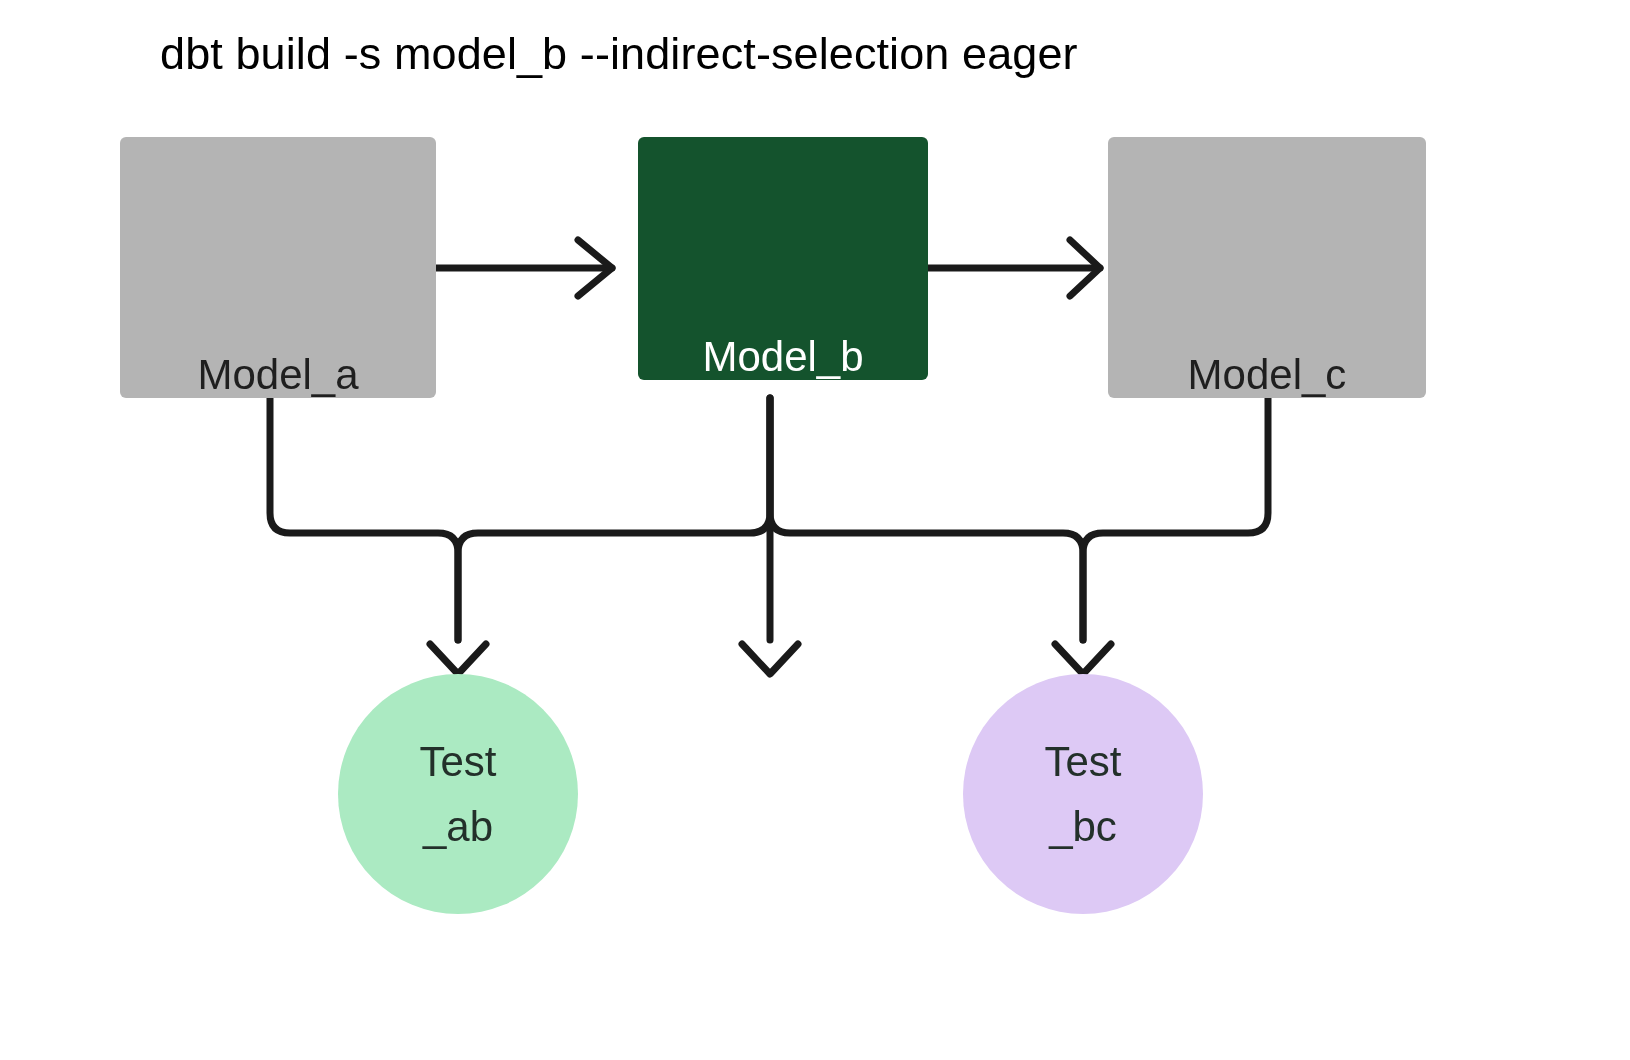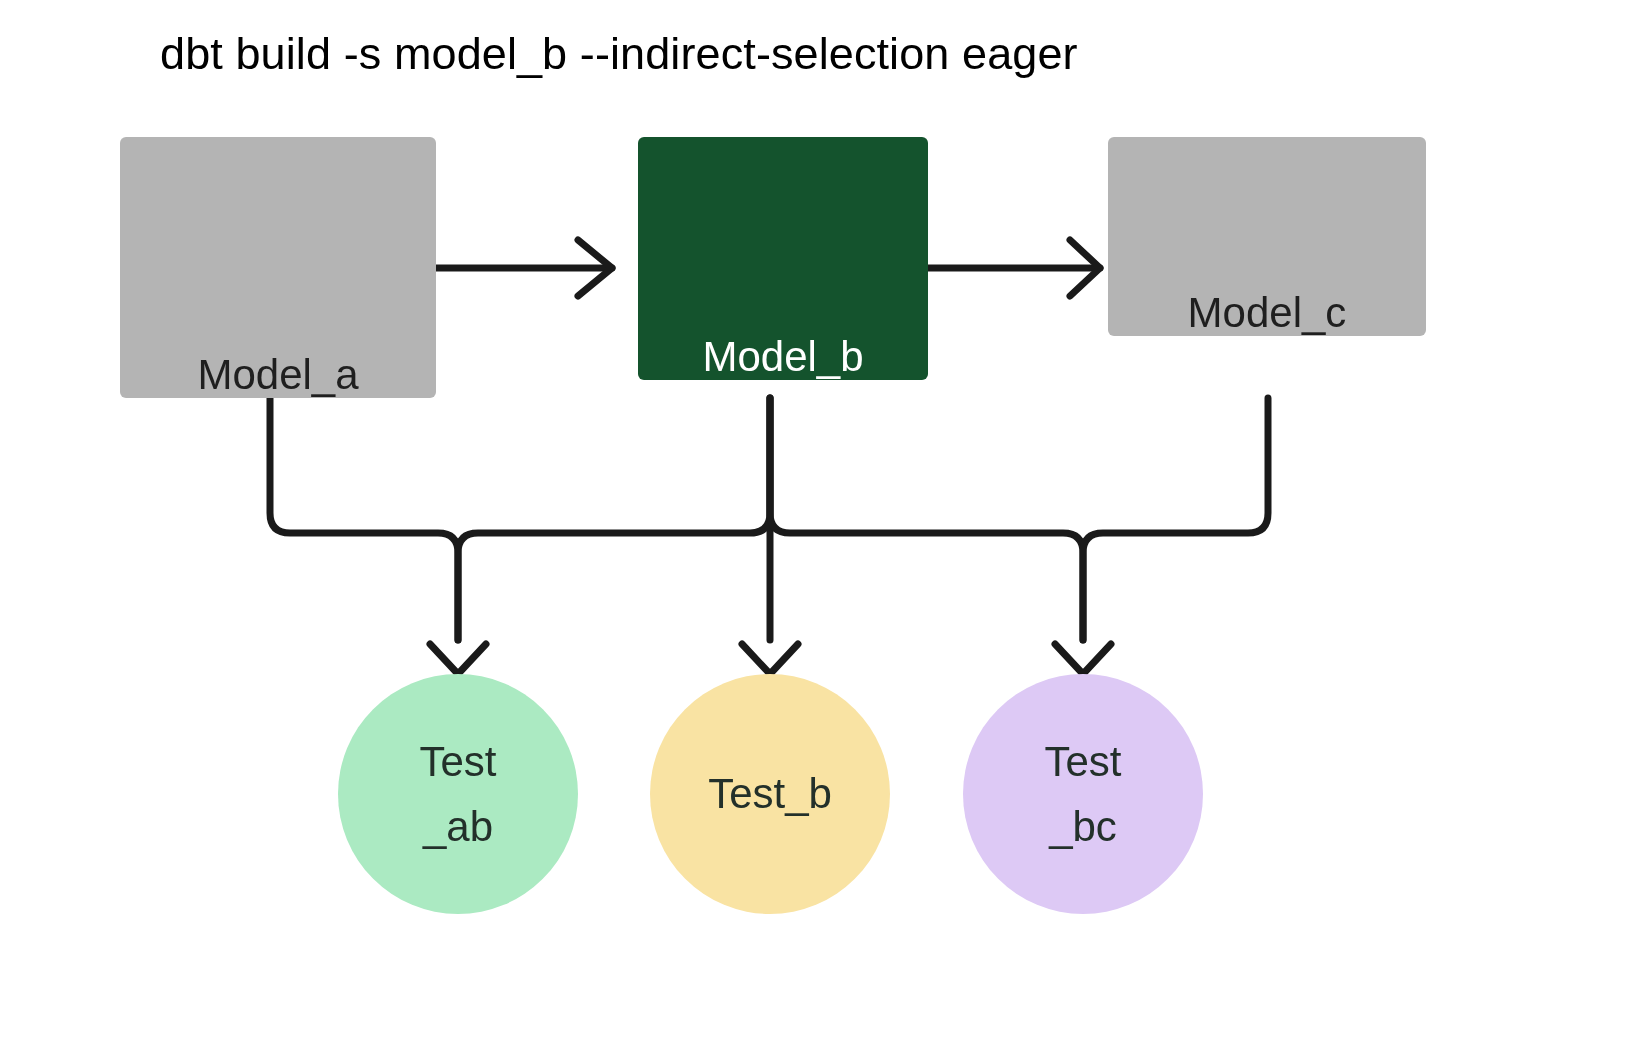--- a/index.html
+++ b/index.html
@@ -49,21 +49,21 @@
   }
   .node-box.model-a {
     left: 120px;  top: 137px;  width: 316px; height: 261px;
     background: #b4b4b4; color: #1f1f1f;
   }
   .node-box.model-b {
     left: 638px;  top: 137px;  width: 290px; height: 243px;
     background: #14532d; color: #ffffff;
   }
   .node-box.model-c {
-    left: 1108px; top: 137px;  width: 318px; height: 199px;
+    left: 1108px; top: 137px;  width: 318px; height: 261px;
     background: #b4b4b4; color: #1f1f1f;
   }
   .node-circle {
     position: absolute;
     width: 240px;
     height: 240px;
     border-radius: 50%;
     display: flex;
     flex-direction: column;
     align-items: center;
@@ -142,23 +142,19 @@
 
   <div class="node-box model-c">
     <span>Model_c</span>
   </div>
 
   <div class="node-circle test-ab">
     <span class="circle-line">Test</span>
     <span class="circle-line">_ab</span>
   </div>
 
-  <div class="node-circle test-b">
-    <span class="circle-line">Test_b</span>
-
-  </div>
 
   <div class="node-circle test-bc">
     <span class="circle-line">Test</span>
     <span class="circle-line">_bc</span>
   </div>
 
 </div>
 
 </body></html>

